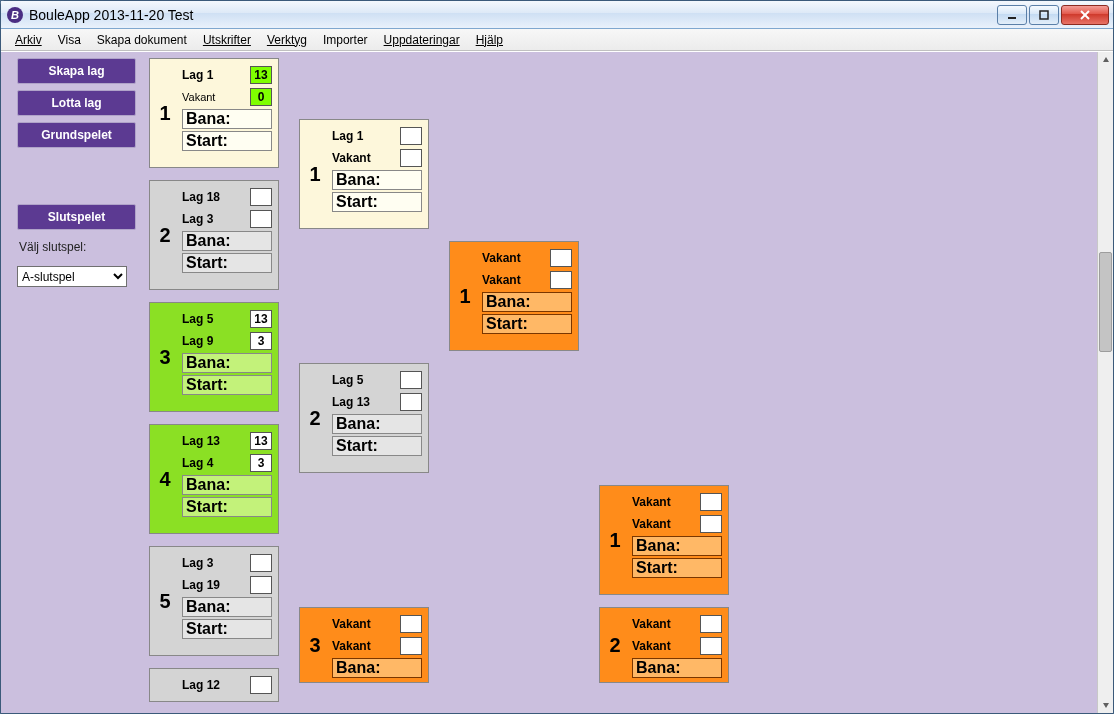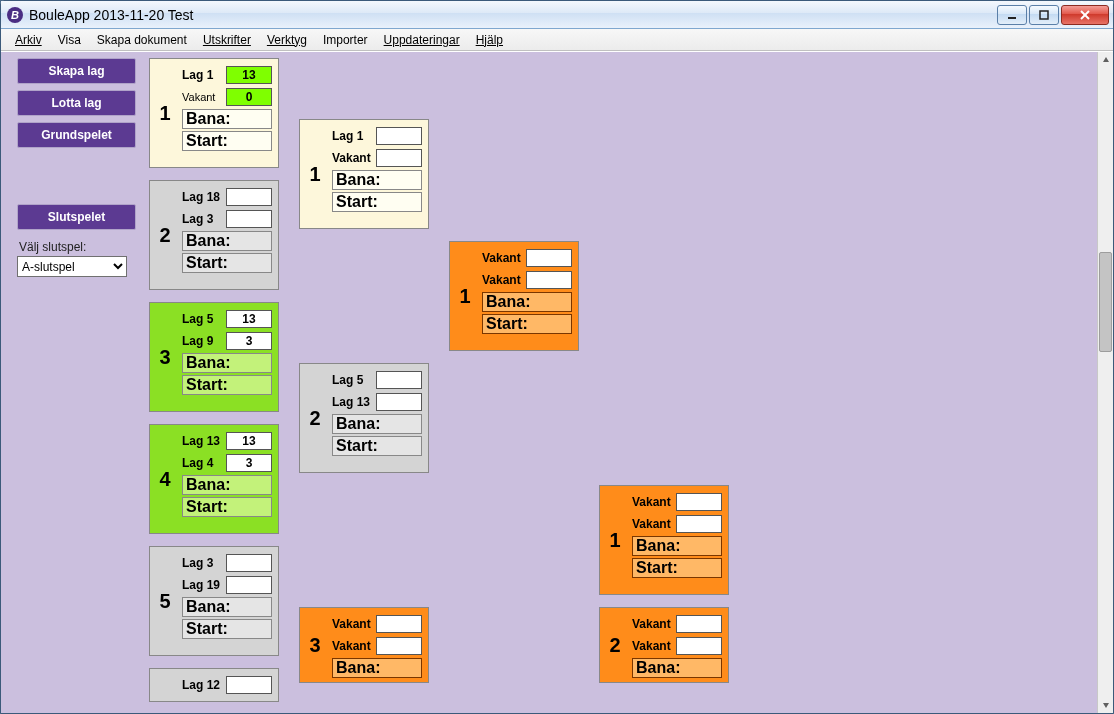--- a/index.html
+++ b/index.html
@@ -62,21 +62,21 @@
   }
   .side-btn {
     width: 119px; height: 26px;
     background: #5c3a92;
     color:#fff; font-weight:bold;
     display:flex; align-items:center; justify-content:center;
     border:1px solid #b0a3c9;
     border-radius:2px;
     margin-bottom:6px;
   }
-  .side-label { color:#222; margin-top:10px; margin-bottom:2px; padding-left:2px; }
+  .side-label { color:#222; margin-top:10px; margin-bottom:12px; padding-left:2px; }
   .side-select {
     width:110px; height:21px; font-size:12px;
     background:#fff; border:1px solid #707070;
   }
 
   .canvas {
     position:absolute; left:138px; right:16px; top:6px; bottom:6px;
     overflow:hidden;
   }
   .scrollbar {
@@ -97,21 +97,21 @@
   }
   .match .num {
     width:30px; display:flex; align-items:center; justify-content:center;
     font-size:20px; font-weight:bold;
   }
   .match .body { flex:1; padding:4px 6px 4px 2px; }
   .match .row { display:flex; align-items:center; height:20px; margin:2px 0; font-size:12px; }
   .match .row .lbl { flex:1; font-weight:bold; }
   .match .row .lbl.small { font-size:11px; font-weight:normal; }
   .match .row .score {
-    width:46px; height:18px; border:1px solid #555; background:#fff;
+    width:22px; height:18px; border:1px solid #555; background:#fff;
     text-align:center; line-height:16px; font-weight:bold;
   }
   .match .row .score.green { background:#7fff00; }
   .match .bana-row, .match .start-row { border:1px solid #888; padding:0 3px; height:20px; display:flex; align-items:center; background:rgba(255,255,255,0.3); }
   .match .bana-row .lbl, .match .start-row .lbl { font-weight:bold; font-size:16px; }
 
   .var-cream .num { background:#fdf7db; }
   .var-cream .body { background:#fdf7db; }
   .var-cream .bana-row, .var-cream .start-row { background:#fffef2; }
 

